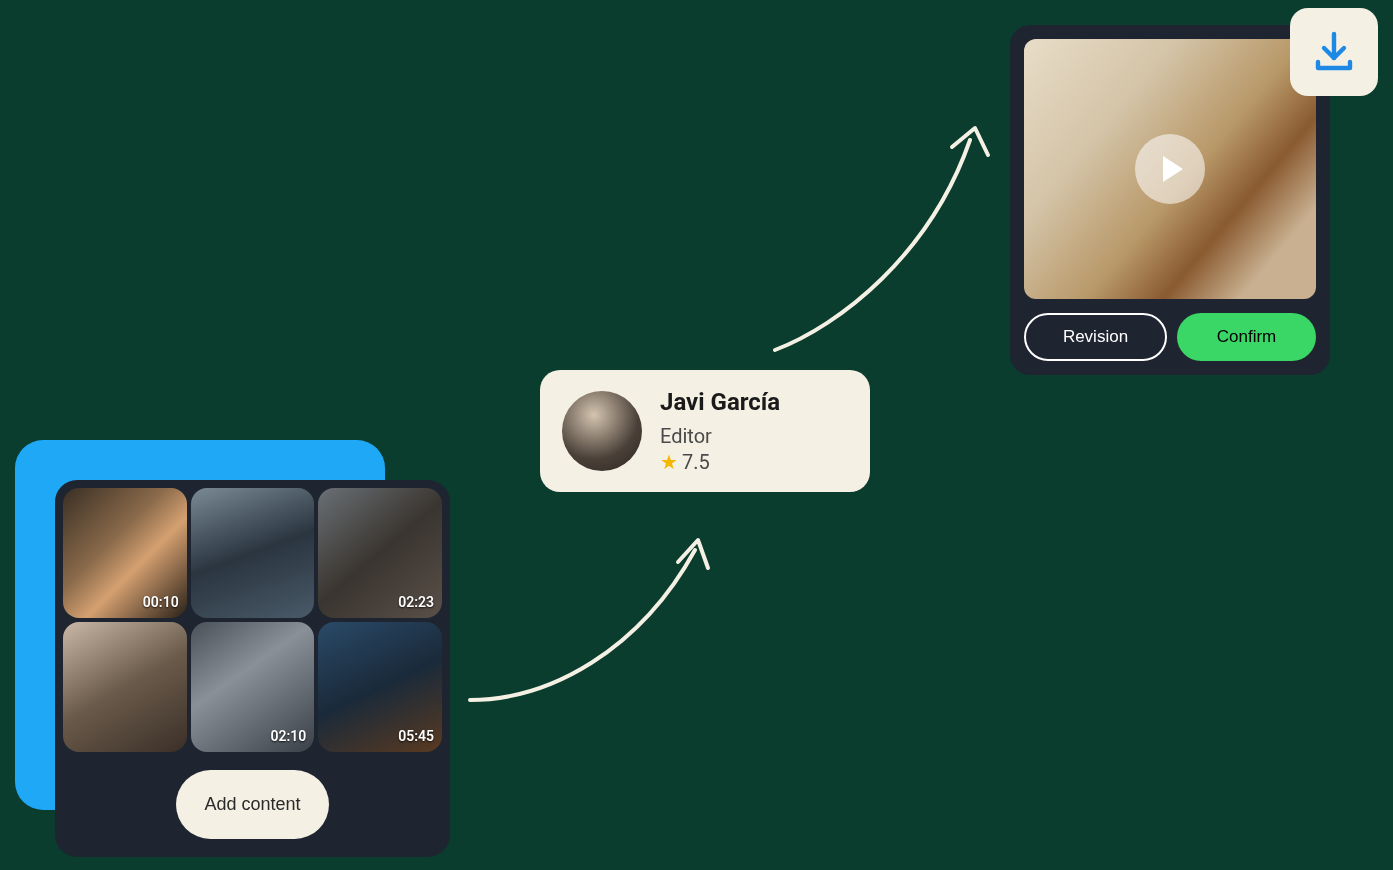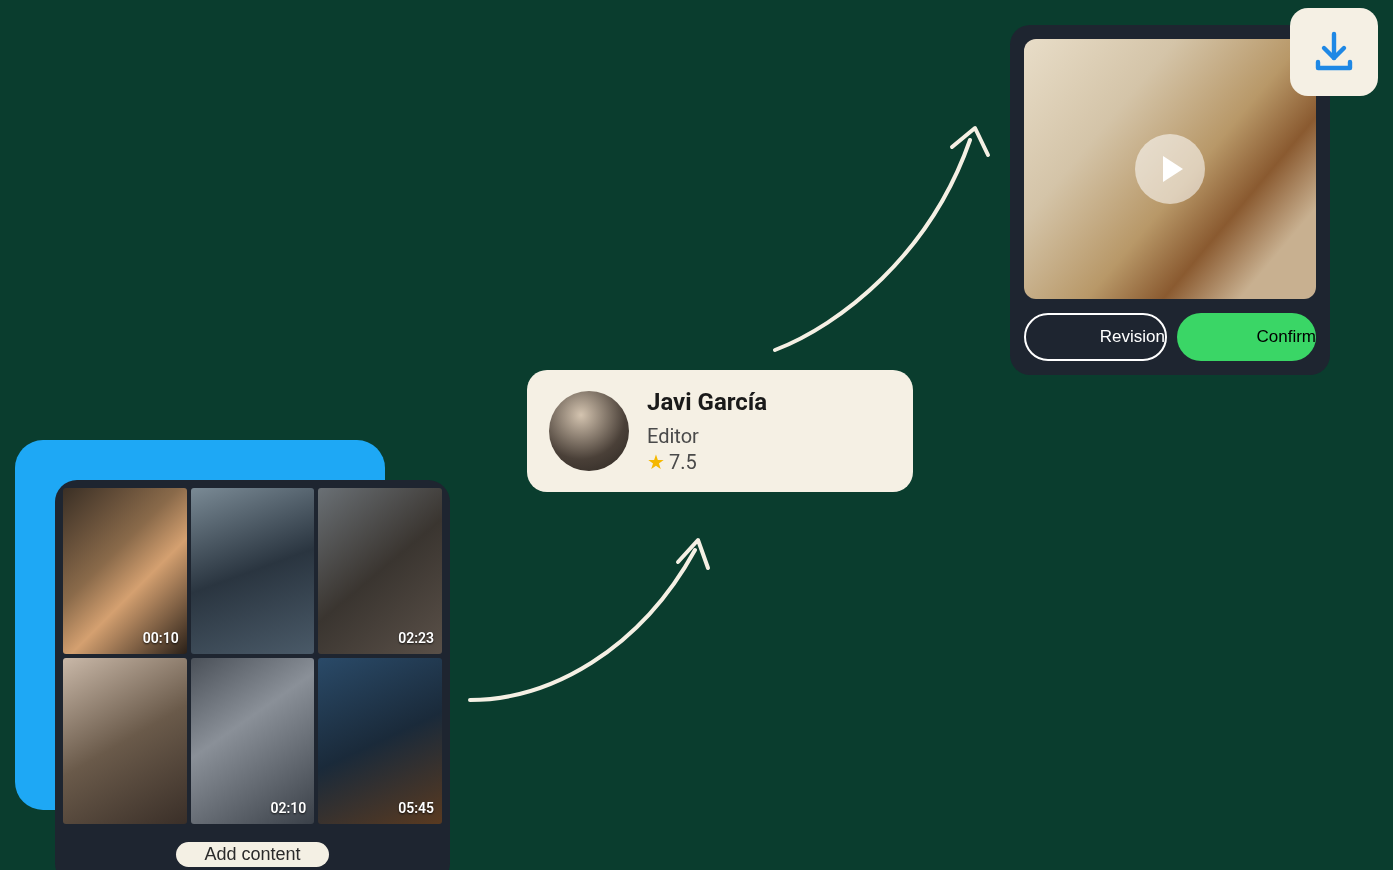--- a/index.html
+++ b/index.html
@@ -33,22 +33,22 @@
   border-radius: 22px;
   padding: 8px 8px 18px 8px;
 }
 .grid {
   display: grid;
   grid-template-columns: repeat(3, 1fr);
   gap: 4px;
 }
 .thumb {
   position: relative;
-  height: 166px;
-  border-radius: 3px;
+  height: 130px;
+  border-radius: 16px;
   overflow: hidden;
 }
 .thumb .ts {
   position: absolute;
   right: 8px;
   bottom: 8px;
   color: #fff;
   font-size: 14px;
   font-weight: 600;
   text-shadow: 0 1px 2px rgba(0,0,0,0.8);
@@ -60,33 +60,33 @@
 .t4 { background: linear-gradient(150deg,#c9b8a8,#6a5a4a 50%,#3a2f28); }
 .t5 { background: linear-gradient(145deg,#4a5058,#8a9098 40%,#3a4048); }
 .t6 { background: linear-gradient(155deg,#2a4a68,#1a2a3a 50%,#5a3a20); }
 
 .add-btn {
   margin: 18px auto 0;
   display: block;
   background: #f4f0e4;
   border: none;
   border-radius: 999px;
-  padding: 2px 28px;
+  padding: 24px 28px;
   font-size: 18px;
   font-weight: 500;
   color: #2a2a2a;
   cursor: pointer;
 }
 
 
 .editor-card {
   position: absolute;
-  left: 527px;
+  left: 540px;
   top: 370px;
-  width: 386px;
+  width: 330px;
   background: #f5f0e4;
   border-radius: 20px;
   padding: 18px 22px;
   display: flex;
   align-items: center;
   gap: 18px;
 }
 .avatar {
   width: 80px;
   height: 80px;
@@ -142,21 +142,21 @@
   margin-top: 14px;
 }
 .btn {
   flex: 1;
   border-radius: 999px;
   padding: 12px 0;
   font-size: 17px;
   font-weight: 500;
   cursor: pointer;
   border: none;
-  text-align: right;
+  text-align: center;
 }
 .btn-outline {
   background: transparent;
   border: 2px solid #fff;
   color: #fff;
 }
 .btn-confirm {
   background: #3ad666;
   color: #000000;
 }

